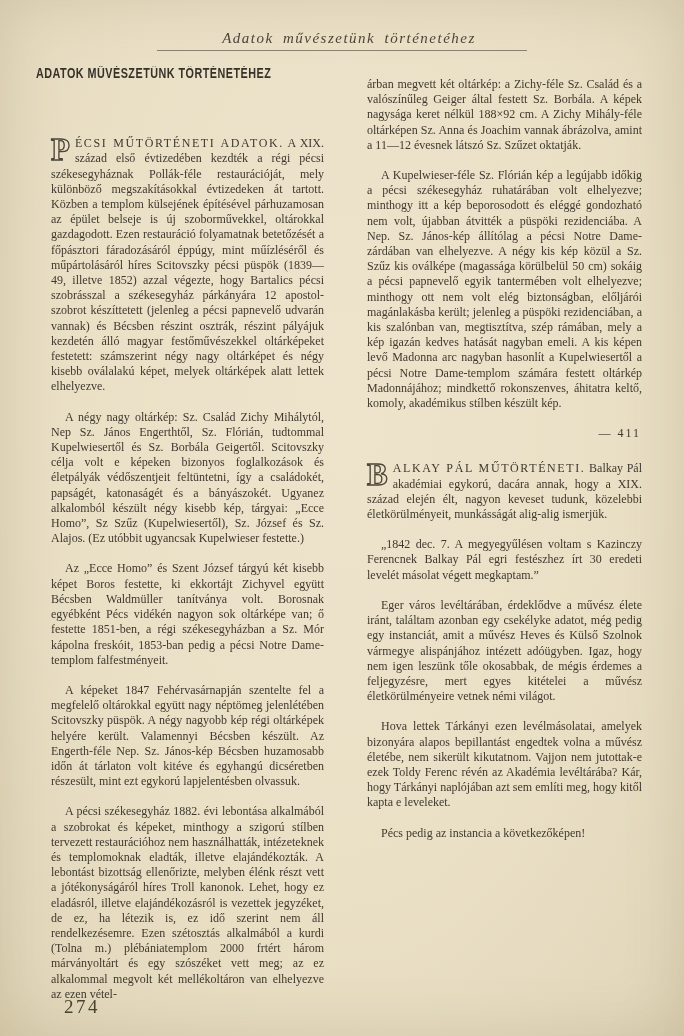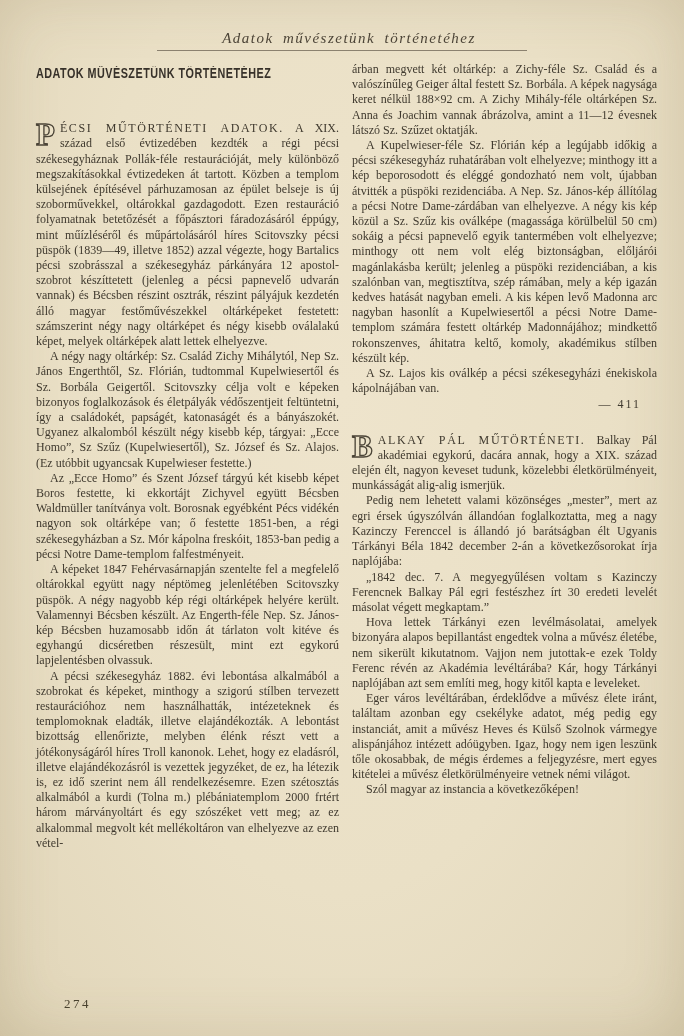--- a/index.html
+++ b/index.html
@@ -30,42 +30,42 @@
   .col-left{left:36px;width:303px;}
   .col-right{left:352px;width:305px;}
   .section-title{
     font-family:"Liberation Sans", sans-serif;
     font-size:13.5px;font-weight:bold;letter-spacing:0.6px;
     color:#37312a;margin:4px 0 0 0;white-space:nowrap;
     transform:scale(0.8,1.02);transform-origin:left top;
   }
   .title-gap{height:40px;}
   .para{
-    margin:0;text-align:justify;text-indent:14px;
+    margin:15px;text-align:justify;text-indent:14px;
   }
   .para.first{text-indent:0;}
   .dropcap{
     float:left;
     font-size:31px;line-height:26px;
     margin:1px 5px 0 0;
     color:#ece2c8;
     -webkit-text-stroke:1.3px #4b4437;
     text-shadow:0 0 0.5px #4b4437;
     font-weight:bold;
   }
   .lead{letter-spacing:1.6px;}
   .sig-x{float:right;padding-right:2px;}
   .ref-number{
     text-align:right;padding-right:16px;margin-top:1px;
     letter-spacing:2px;color:#3f392e;
   }
   .article-2{margin-top:20px;}
   .page-number{
     position:absolute;left:64px;top:996px;
-    font-size:13px;letter-spacing:2.5px;color:#49422f;
+    font-size:19px;letter-spacing:2.5px;color:#49422f;
   }
 </style>
 </head>
 <body>
 
 <div class="page">
 
   <div class="running-head">Adatok művészetünk történetéhez</div>
   <div class="head-rule"></div>
 
@@ -76,28 +76,26 @@
     <p class="para first"><span class="dropcap">P</span><span class="lead">ÉCSI MŰTÖRTÉNETI ADATOK.</span><span> A XIX. század első évtizedében kezdték a régi pécsi székesegyháznak Pollák-féle restaurációját, mely különböző megszakításokkal évtizedeken át tartott. Közben a templom külsejének építésével párhuzamosan az épület belseje is új szoborművekkel, oltárokkal gazdagodott. Ezen restauráció folyamatnak betetőzését a főpásztori fáradozásáról éppúgy, mint műízléséről és műpártolásáról híres Scitovszky pécsi püspök (1839—49, illetve 1852) azzal végezte, hogy Bartalics pécsi szobrásszal a székesegyház párkányára 12 apostol-szobrot készíttetett (jelenleg a pécsi papnevelő udvarán vannak) és Bécsben részint osztrák, részint pályájuk kezdetén álló magyar festőművészekkel oltárképeket festetett: számszerint négy nagy oltárképet és négy kisebb oválalakú képet, melyek oltárképek alatt lettek elhelyezve.</span></p>
     <p class="para">A négy nagy oltárkép: Sz. Család Zichy Mihálytól, Nep Sz. János Engerthtől, Sz. Flórián, tudtommal Kupelwiesertől és Sz. Borbála Geigertől. Scitovszky célja volt e képeken bizonyos foglalkozások és életpályák védőszentjeit feltüntetni, így a családokét, papságét, katonaságét és a bányászokét. Ugyanez alkalomból készült négy kisebb kép, tárgyai: „Ecce Homo”, Sz Szűz (Kupelwiesertől), Sz. József és Sz. Alajos. (Ez utóbbit ugyancsak Kupelwieser festette.)</p>
     <p class="para">Az „Ecce Homo” és Szent József tárgyú két kisebb képet Boros festette, ki ekkortájt Zichyvel együtt Bécsben Waldmüller tanítványa volt. Borosnak egyébként Pécs vidékén nagyon sok oltárképe van; ő festette 1851-ben, a régi székesegyházban a Sz. Mór kápolna freskóit, 1853-ban pedig a pécsi Notre Dame-templom falfestményeit.</p>
     <p class="para">A képeket 1847 Fehérvasárnapján szentelte fel a megfelelő oltárokkal együtt nagy néptömeg jelenlétében Scitovszky püspök. A négy nagyobb kép régi oltárképek helyére került. Valamennyi Bécsben készült. Az Engerth-féle Nep. Sz. János-kép Bécsben huzamosabb időn át tárlaton volt kitéve és egyhangú dicséretben részesült, mint ezt egykorú lapjelentésben olvassuk.</p>
     <p class="para">A pécsi székesegyház 1882. évi lebontása alkalmából a szobrokat és képeket, minthogy a szigorú stílben tervezett restaurációhoz nem használhatták, intézeteknek és templomoknak eladták, illetve elajándékozták. A lebontást bizottság ellenőrizte, melyben élénk részt vett a jótékonyságáról híres Troll kanonok. Lehet, hogy ez eladásról, illetve elajándékozásról is vezettek jegyzéket, de ez, ha létezik is, ez idő szerint nem áll rendelkezésemre. Ezen szétosztás alkalmából a kurdi (Tolna m.) plébániatemplom 2000 frtért három márványoltárt és egy szószéket vett meg; az ez alkalommal megvolt két mellékoltáron van elhelyezve az ezen vétel-</p>
   </div>
 
   <div class="col col-right">
     <p class="para first">árban megvett két oltárkép: a Zichy-féle Sz. Család és a valószínűleg Geiger által festett Sz. Borbála. A képek nagysága keret nélkül 188×92 cm. A Zichy Mihály-féle oltárképen Sz. Anna és Joachim vannak ábrázolva, amint a 11—12 évesnek látszó Sz. Szűzet oktatják.</p>
     <p class="para">A Kupelwieser-féle Sz. Flórián kép a legújabb időkig a pécsi székesegyház ruhatárában volt elhelyezve; minthogy itt a kép beporosodott és eléggé gondozható nem volt, újabban átvitték a püspöki rezidenciába. A Nep. Sz. János-kép állítólag a pécsi Notre Dame-zárdában van elhelyezve. A négy kis kép közül a Sz. Szűz kis oválképe (magassága körülbelül 50 cm) sokáig a pécsi papnevelő egyik tantermében volt elhelyezve; minthogy ott nem volt elég biztonságban, előljárói magánlakásba került; jelenleg a püspöki rezidenciában, a kis szalónban van, megtisztítva, szép rámában, mely a kép igazán kedves hatását nagyban emeli. A kis képen levő Madonna arc nagyban hasonlít a Kupelwiesertől a pécsi Notre Dame-templom számára festett oltárkép Madonnájához; mindkettő rokonszenves, áhitatra keltő, komoly, akadémikus stílben készült kép.</p>
-    <p class="para">A Sz. Lajos kis oválkép a pécsi székesegyházi énekiskola kápolnájában van.</p>
     <div class="ref-number">— 411</div>
 
     <div class="article-2">
       <p class="para first"><span class="dropcap">B</span><span class="lead">ALKAY PÁL MŰTÖRTÉNETI.</span><span> Balkay Pál akadémiai egykorú, dacára annak, hogy a XIX. század elején élt, nagyon keveset tudunk, közelebbi életkörülményeit, munkásságát alig-alig ismerjük.</span></p>
-      <p class="para">Pedig nem lehetett valami közönséges „mester”, mert az egri érsek úgyszólván állandóan foglalkoztatta, meg a nagy Kazinczy Ferenccel is állandó jó barátságban élt Ugyanis Tárkányi Béla 1842 december 2-án a következősorokat írja naplójába:</p>
       <p class="para">„1842 dec. 7. A megyegyűlésen voltam s Kazinczy Ferencnek Balkay Pál egri festészhez írt 30 eredeti levelét másolat végett megkaptam.”</p>
+      <p class="para">Eger város levéltárában, érdeklődve a művész élete iránt, találtam azonban egy csekélyke adatot, még pedig egy instanciát, amit a művész Heves és Külső Szolnok vármegye alispánjához intézett adóügyben. Igaz, hogy nem igen leszünk tőle okosabbak, de mégis érdemes a feljegyzésre, mert egyes kitételei a művész életkörülményeire vetnek némi világot.</p>
       <p class="para">Hova lettek Tárkányi ezen levélmásolatai, amelyek bizonyára alapos bepillantást engedtek volna a művész életébe, nem sikerült kikutatnom. Vajjon nem jutottak-e ezek Toldy Ferenc révén az Akadémia levéltárába? Kár, hogy Tárkányi naplójában azt sem említi meg, hogy kitől kapta e leveleket.</p>
-      <p class="para">Eger város levéltárában, érdeklődve a művész élete iránt, találtam azonban egy csekélyke adatot, még pedig egy instanciát, amit a művész Heves és Külső Szolnok vármegye alispánjához intézett adóügyben. Igaz, hogy nem igen leszünk tőle okosabbak, de mégis érdemes a feljegyzésre, mert egyes kitételei a művész életkörülményeire vetnek némi világot.</p>
-      <p class="para">Szól magyar az instancia a következőképen!</p>
+      <p class="para">Pécs pedig az instancia a következőképen!</p>
     </div>
   </div>
 
   <div class="page-number">274</div>
 
 </div>
 
 </body></html>

